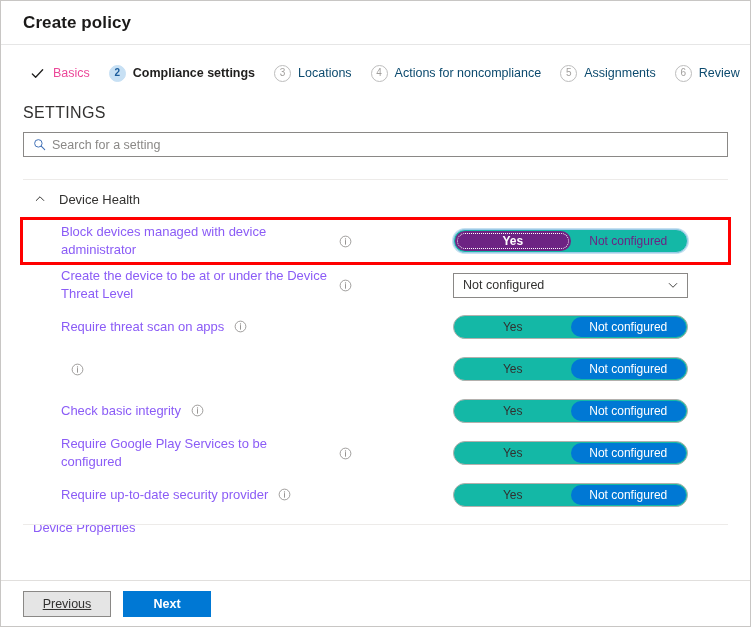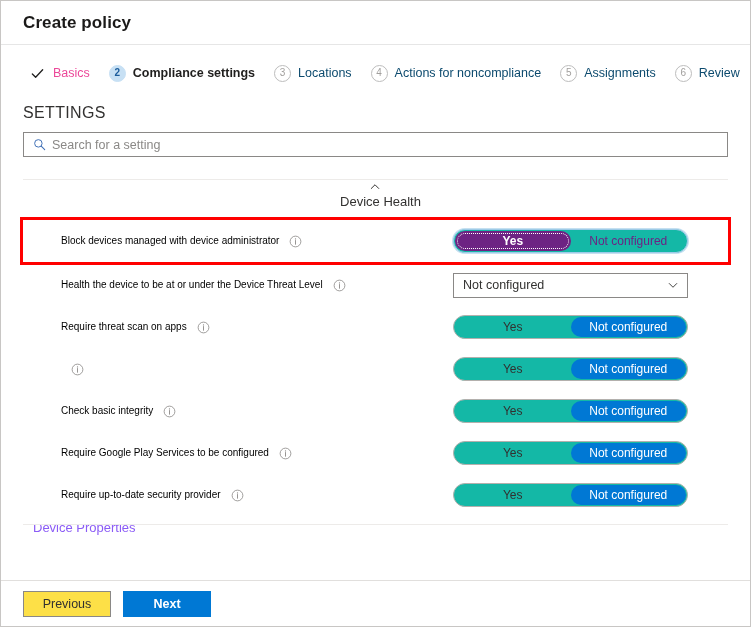--- a/index.html
+++ b/index.html
@@ -154,21 +154,20 @@
     border-top: 1px solid #edebe9;
     margin-top: 22px;
   }
 
   .section-header {
     display: flex;
     align-items: center;
     height: 38px;
     cursor: pointer;
     padding-left: 10px;
-    flex-direction: column;
   }
   .chevron {
     width: 14px;
     height: 14px;
     margin-right: 12px;
     display: inline-flex;
     align-items: center;
     justify-content: center;
     flex: 0 0 auto;
   }
@@ -189,22 +188,22 @@
     position: relative;
   }
   .row-label-cell {
     display: flex;
     align-items: center;
     flex: 0 0 auto;
     width: 430px;
     padding-left: 38px;
   }
   .row-label {
-    font-size: 10px;
-    color: #000000;
+    font-size: 13px;
+    color: #8b5cf6;
     line-height: 1.35;
     max-width: 268px;
   }
   .info-icon {
     width: 13px;
     height: 13px;
     margin-left: 10px;
     flex: 0 0 auto;
     display: inline-flex;
     align-items: center;
@@ -323,23 +322,24 @@
     min-width: 88px;
     font-family: "Liberation Sans", sans-serif;
     font-size: 12.5px;
     cursor: pointer;
     display: inline-flex;
     align-items: center;
     justify-content: center;
     padding: 0 14px;
   }
   .btn-secondary {
-    background: #fde047;
+    background: #e5e5e5;
     border: 1px solid #8a8886;
     color: #323130;
+    text-decoration: underline;
   }
   .btn-primary {
     background: #0078d4;
     border: 1px solid #0078d4;
     color: #ffffff;
     font-weight: 600;
   }
 </style>
 </head>
 <body>
@@ -420,21 +420,21 @@
           </div>
           <div class="row-control-cell">
             <div class="pill focused">
               <span class="pill-opt sel-purple">Yes</span>
               <span class="pill-opt unsel-purple">Not configured</span>
             </div>
           </div>
         </div>
         <div class="row">
           <div class="row-label-cell">
-            <span class="row-label">Health the device to be at or under the Device Threat Level</span>
+            <span class="row-label">Create the device to be at or under the Device Threat Level</span>
             <span class="info-icon">
               <svg width="13" height="13" viewBox="0 0 16 16" aria-hidden="true">
                 <circle cx="8" cy="8" r="6.6" fill="none" stroke="#8a8886" stroke-width="1"></circle>
                 <circle cx="8" cy="4.8" r="0.75" fill="#8a8886"></circle>
                 <line x1="8" y1="6.8" x2="8" y2="11.4" stroke="#8a8886" stroke-width="1.1" stroke-linecap="round"></line>
               </svg>
             </span>
           </div>
           <div class="row-control-cell">
             <div class="dropdown">

